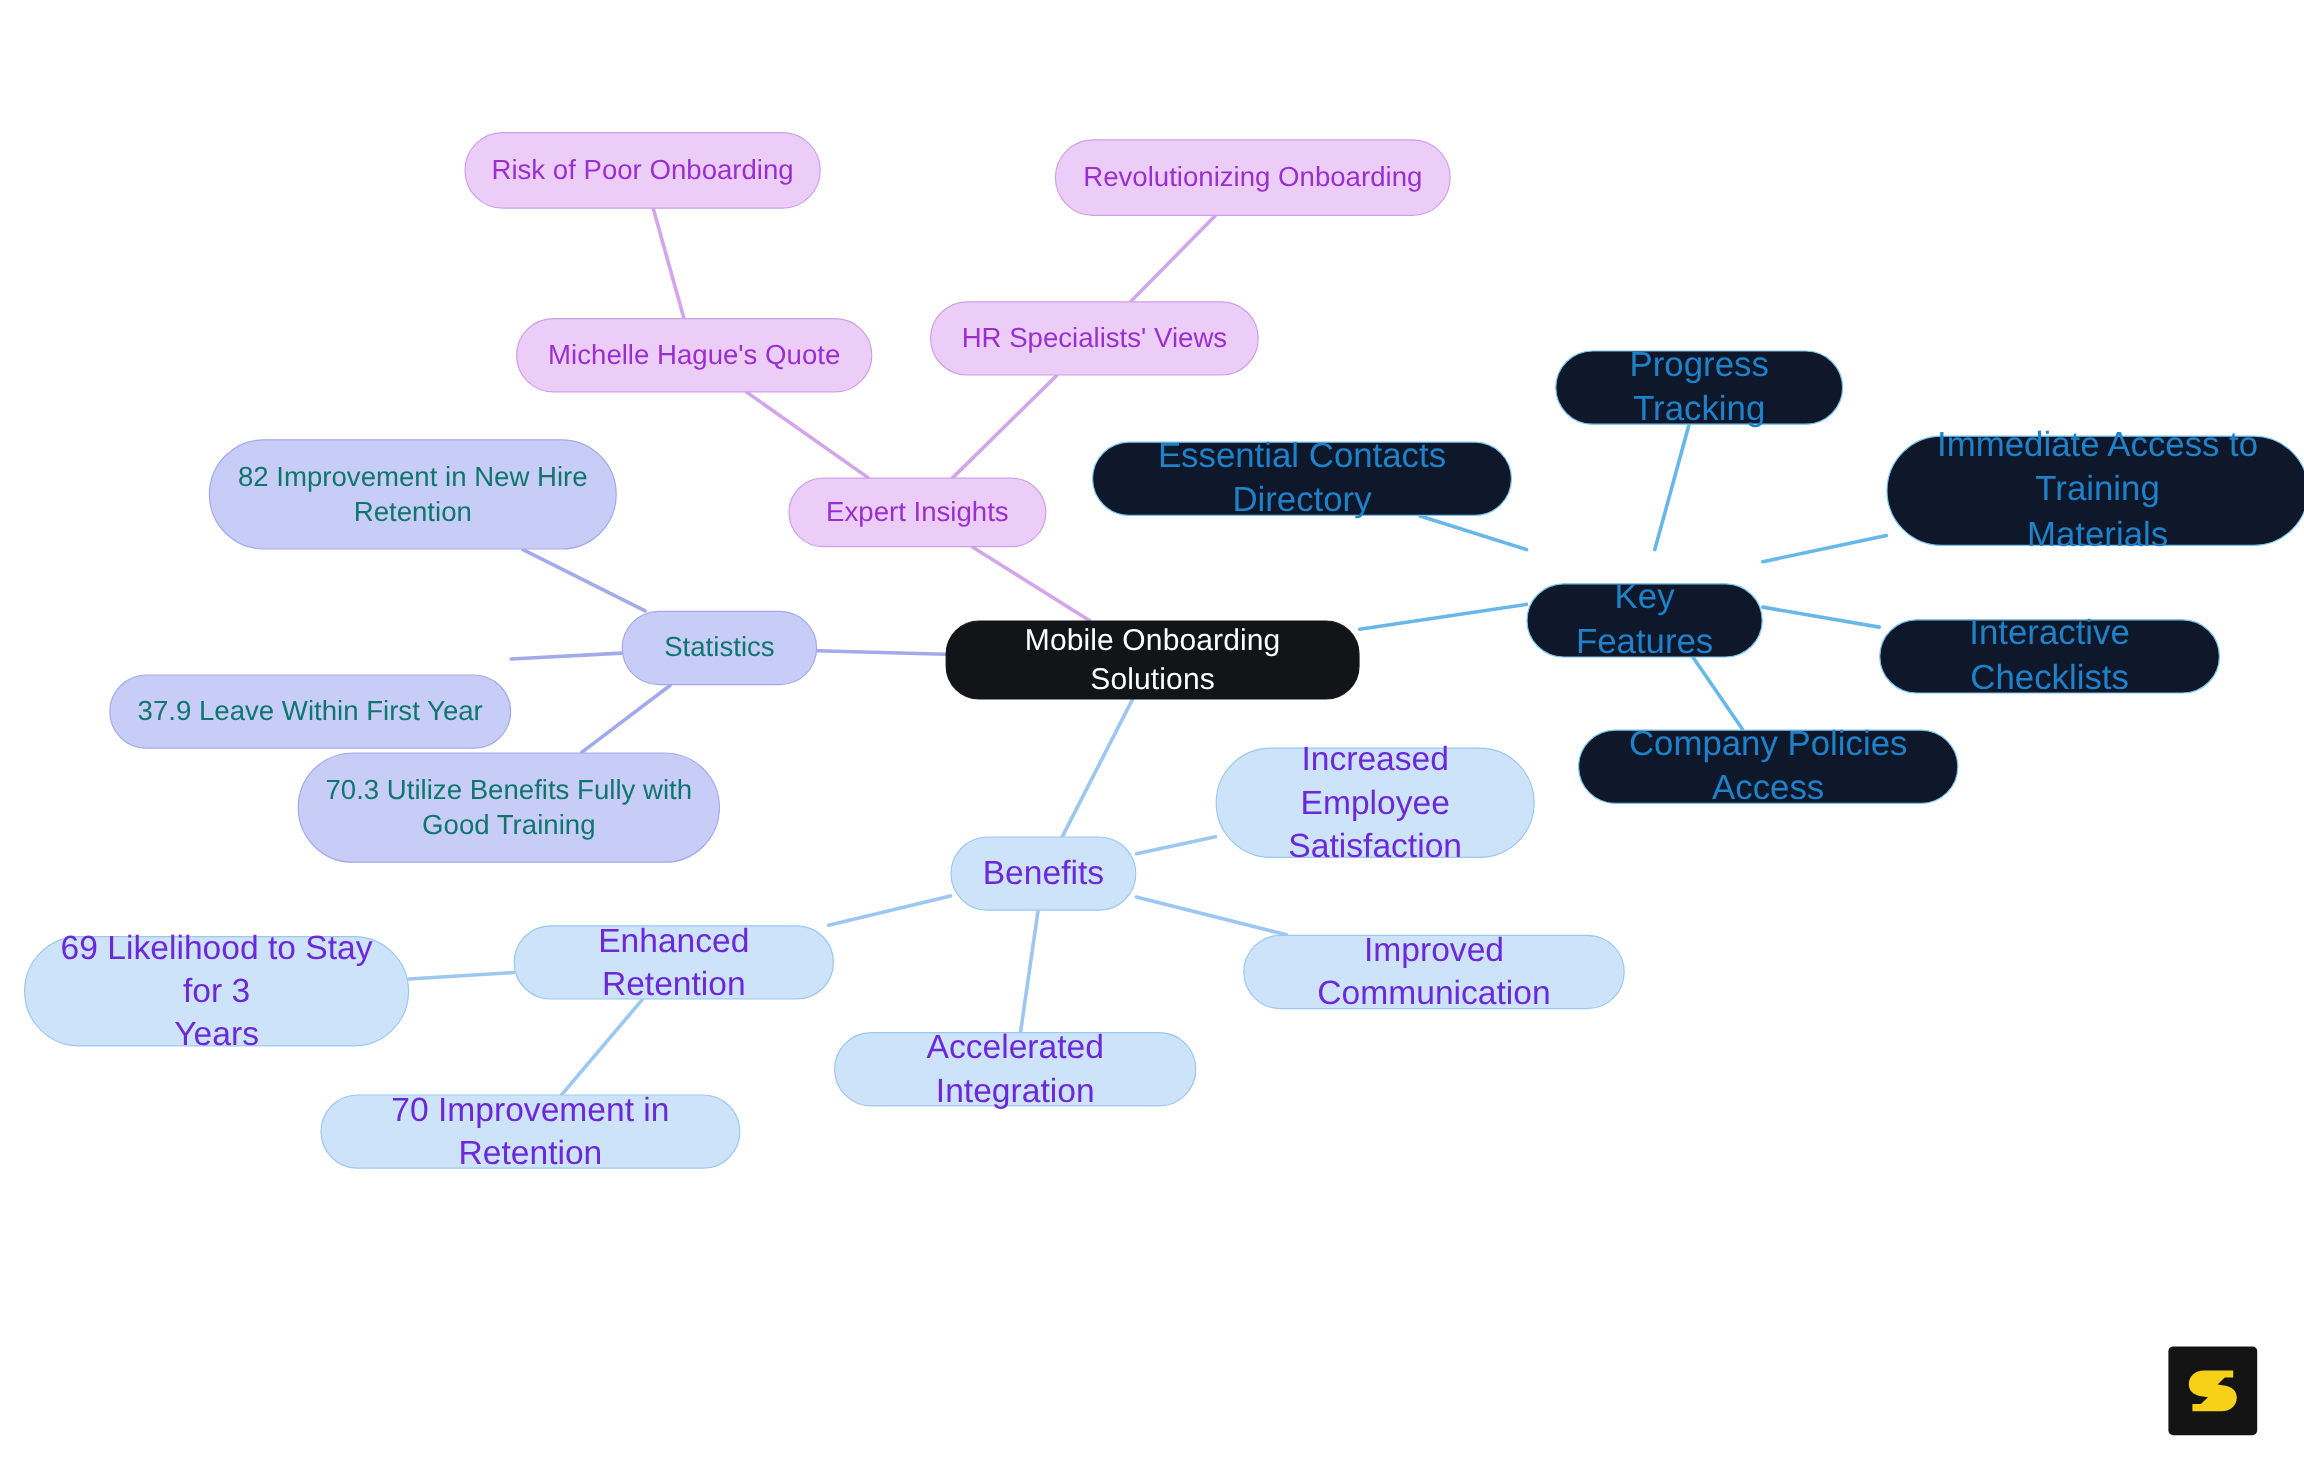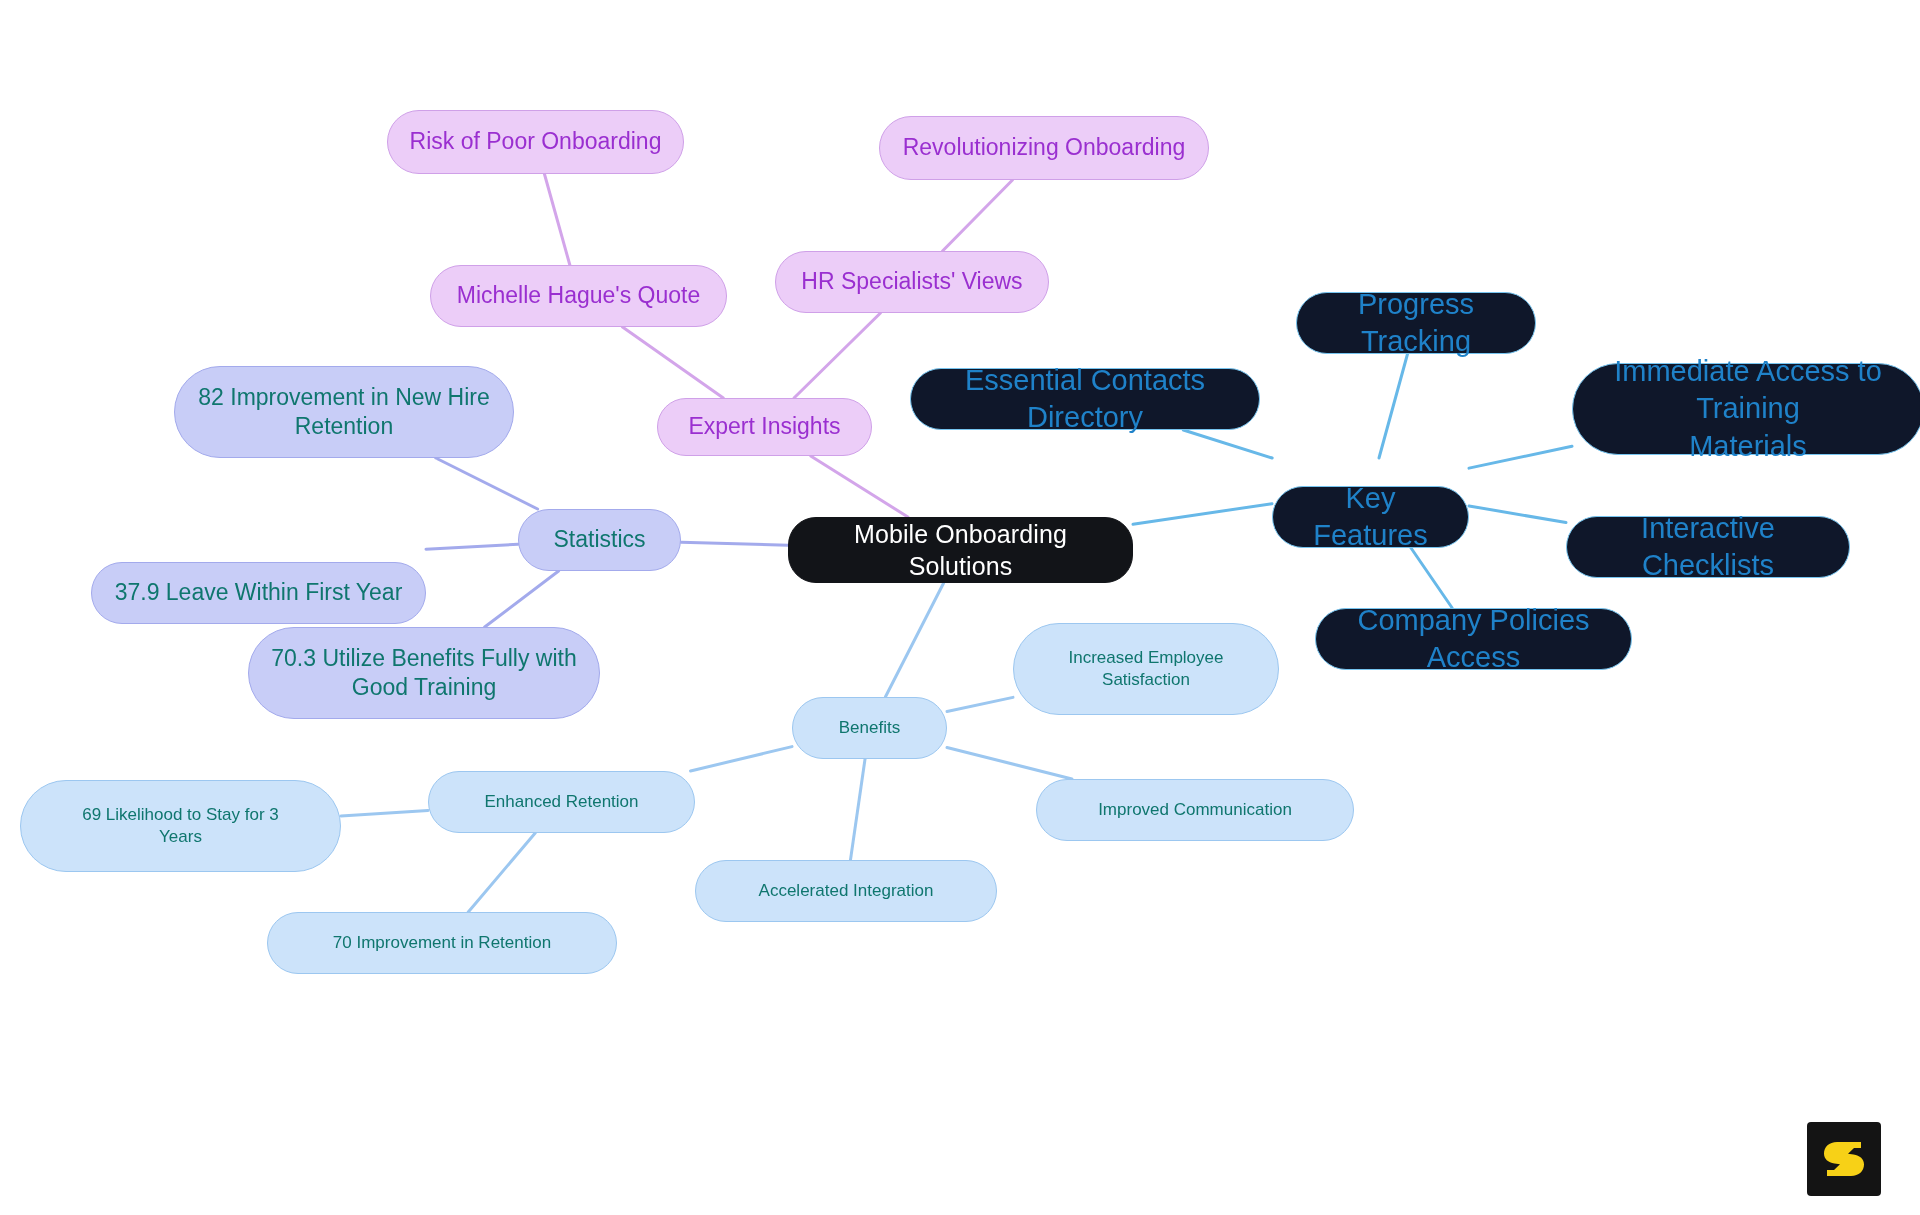--- a/index.html
+++ b/index.html
@@ -60,23 +60,23 @@
     font-size: 23px;
   }
   .node-skyblue {
     background: #0f172a;
     color: #1f82c9;
     border: 1px solid #76c4ef;
     font-size: 29px;
   }
   .node-lightblue {
     background: #cce3fa;
-    color: #0f766e;
+    color: #6d28d9;
     border: 1px solid #9cc7f0;
-    font-size: 17px;
+    font-size: 28px;
   }
   #logo-badge {
     position: absolute;
     left: 1807px;
     top: 1122px;
     width: 74px;
     height: 74px;
     background: #141414;
     border-radius: 4px;
     display: flex;

